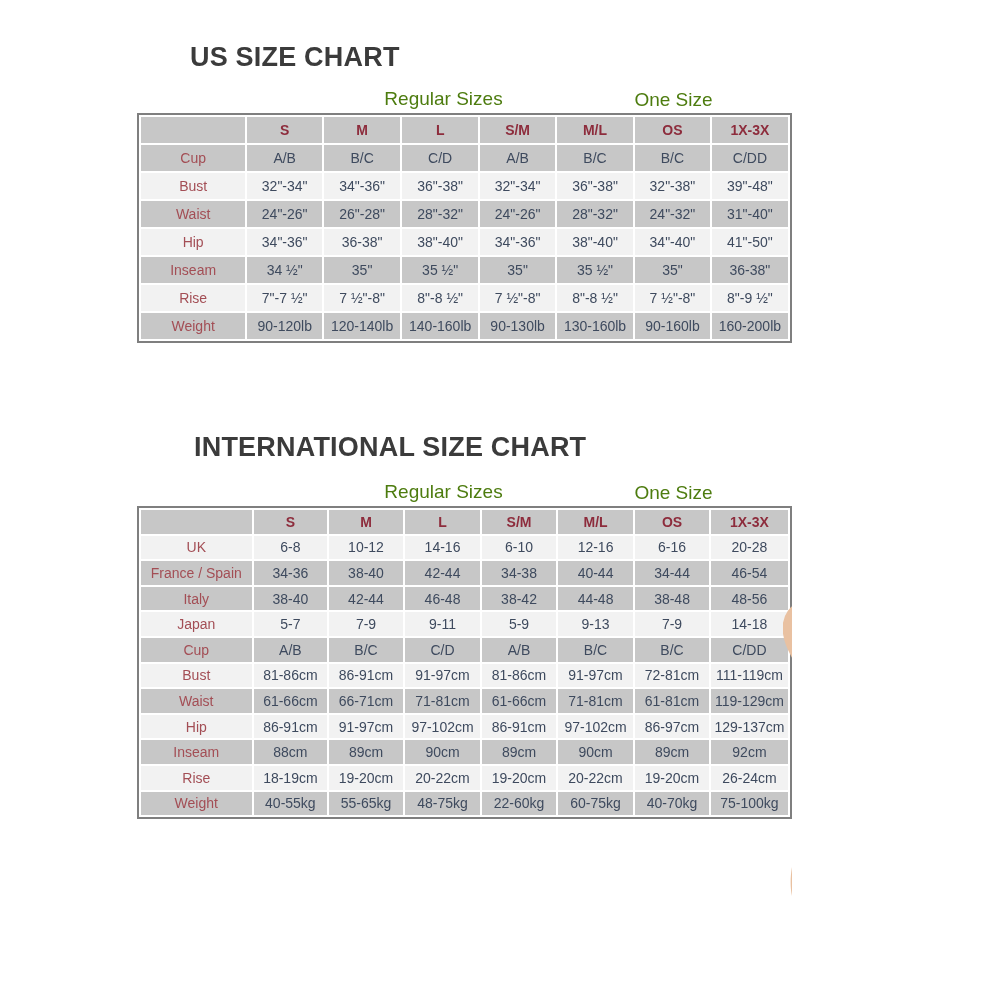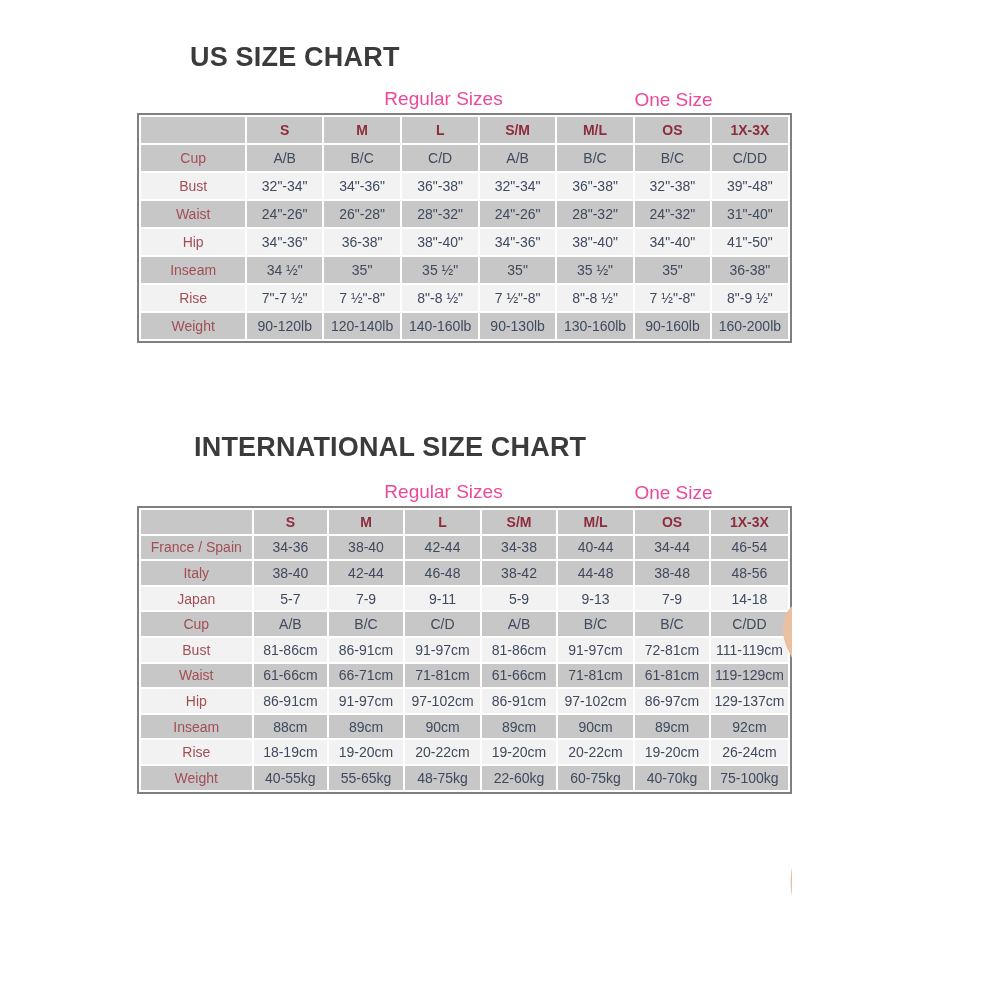--- a/index.html
+++ b/index.html
@@ -13,21 +13,21 @@
     letter-spacing:0.2px;
     color:#3b3b3b;
     white-space:nowrap;
   }
   #us-title{left:190px;top:42px;}
   #intl-title{left:194px;top:432px;}
 
   .group-label{
     position:absolute;
     font-size:19px;
-    color:#ec4899;
+    color:#4d7c0f;
     text-align:center;
     white-space:nowrap;
   }
   .group-label.plus{color:#f59da5;margin-top:42px;}
 
   .size-table{
     position:absolute;
     border-collapse:separate;
     border-spacing:2px;
     background:#ffffff;
@@ -185,20 +185,30 @@
           <th class="valcol">S</th>
           <th class="valcol">M</th>
           <th class="valcol">L</th>
           <th class="valcol">S/M</th>
           <th class="valcol">M/L</th>
           <th class="valcol">OS</th>
           <th class="valcol">1X-3X</th>
         </tr>
       </thead>
     <tbody>
+        <tr class="light">
+          <th class="lblcol">UK</th>
+          <td class="valcol">6-8</td>
+          <td class="valcol">10-12</td>
+          <td class="valcol">14-16</td>
+          <td class="valcol">6-10</td>
+          <td class="valcol">12-16</td>
+          <td class="valcol">6-16</td>
+          <td class="valcol">20-28</td>
+        </tr>
         <tr class="dark">
           <th class="lblcol">France / Spain</th>
           <td class="valcol">34-36</td>
           <td class="valcol">38-40</td>
           <td class="valcol">42-44</td>
           <td class="valcol">34-38</td>
           <td class="valcol">40-44</td>
           <td class="valcol">34-44</td>
           <td class="valcol">46-54</td>
         </tr>

